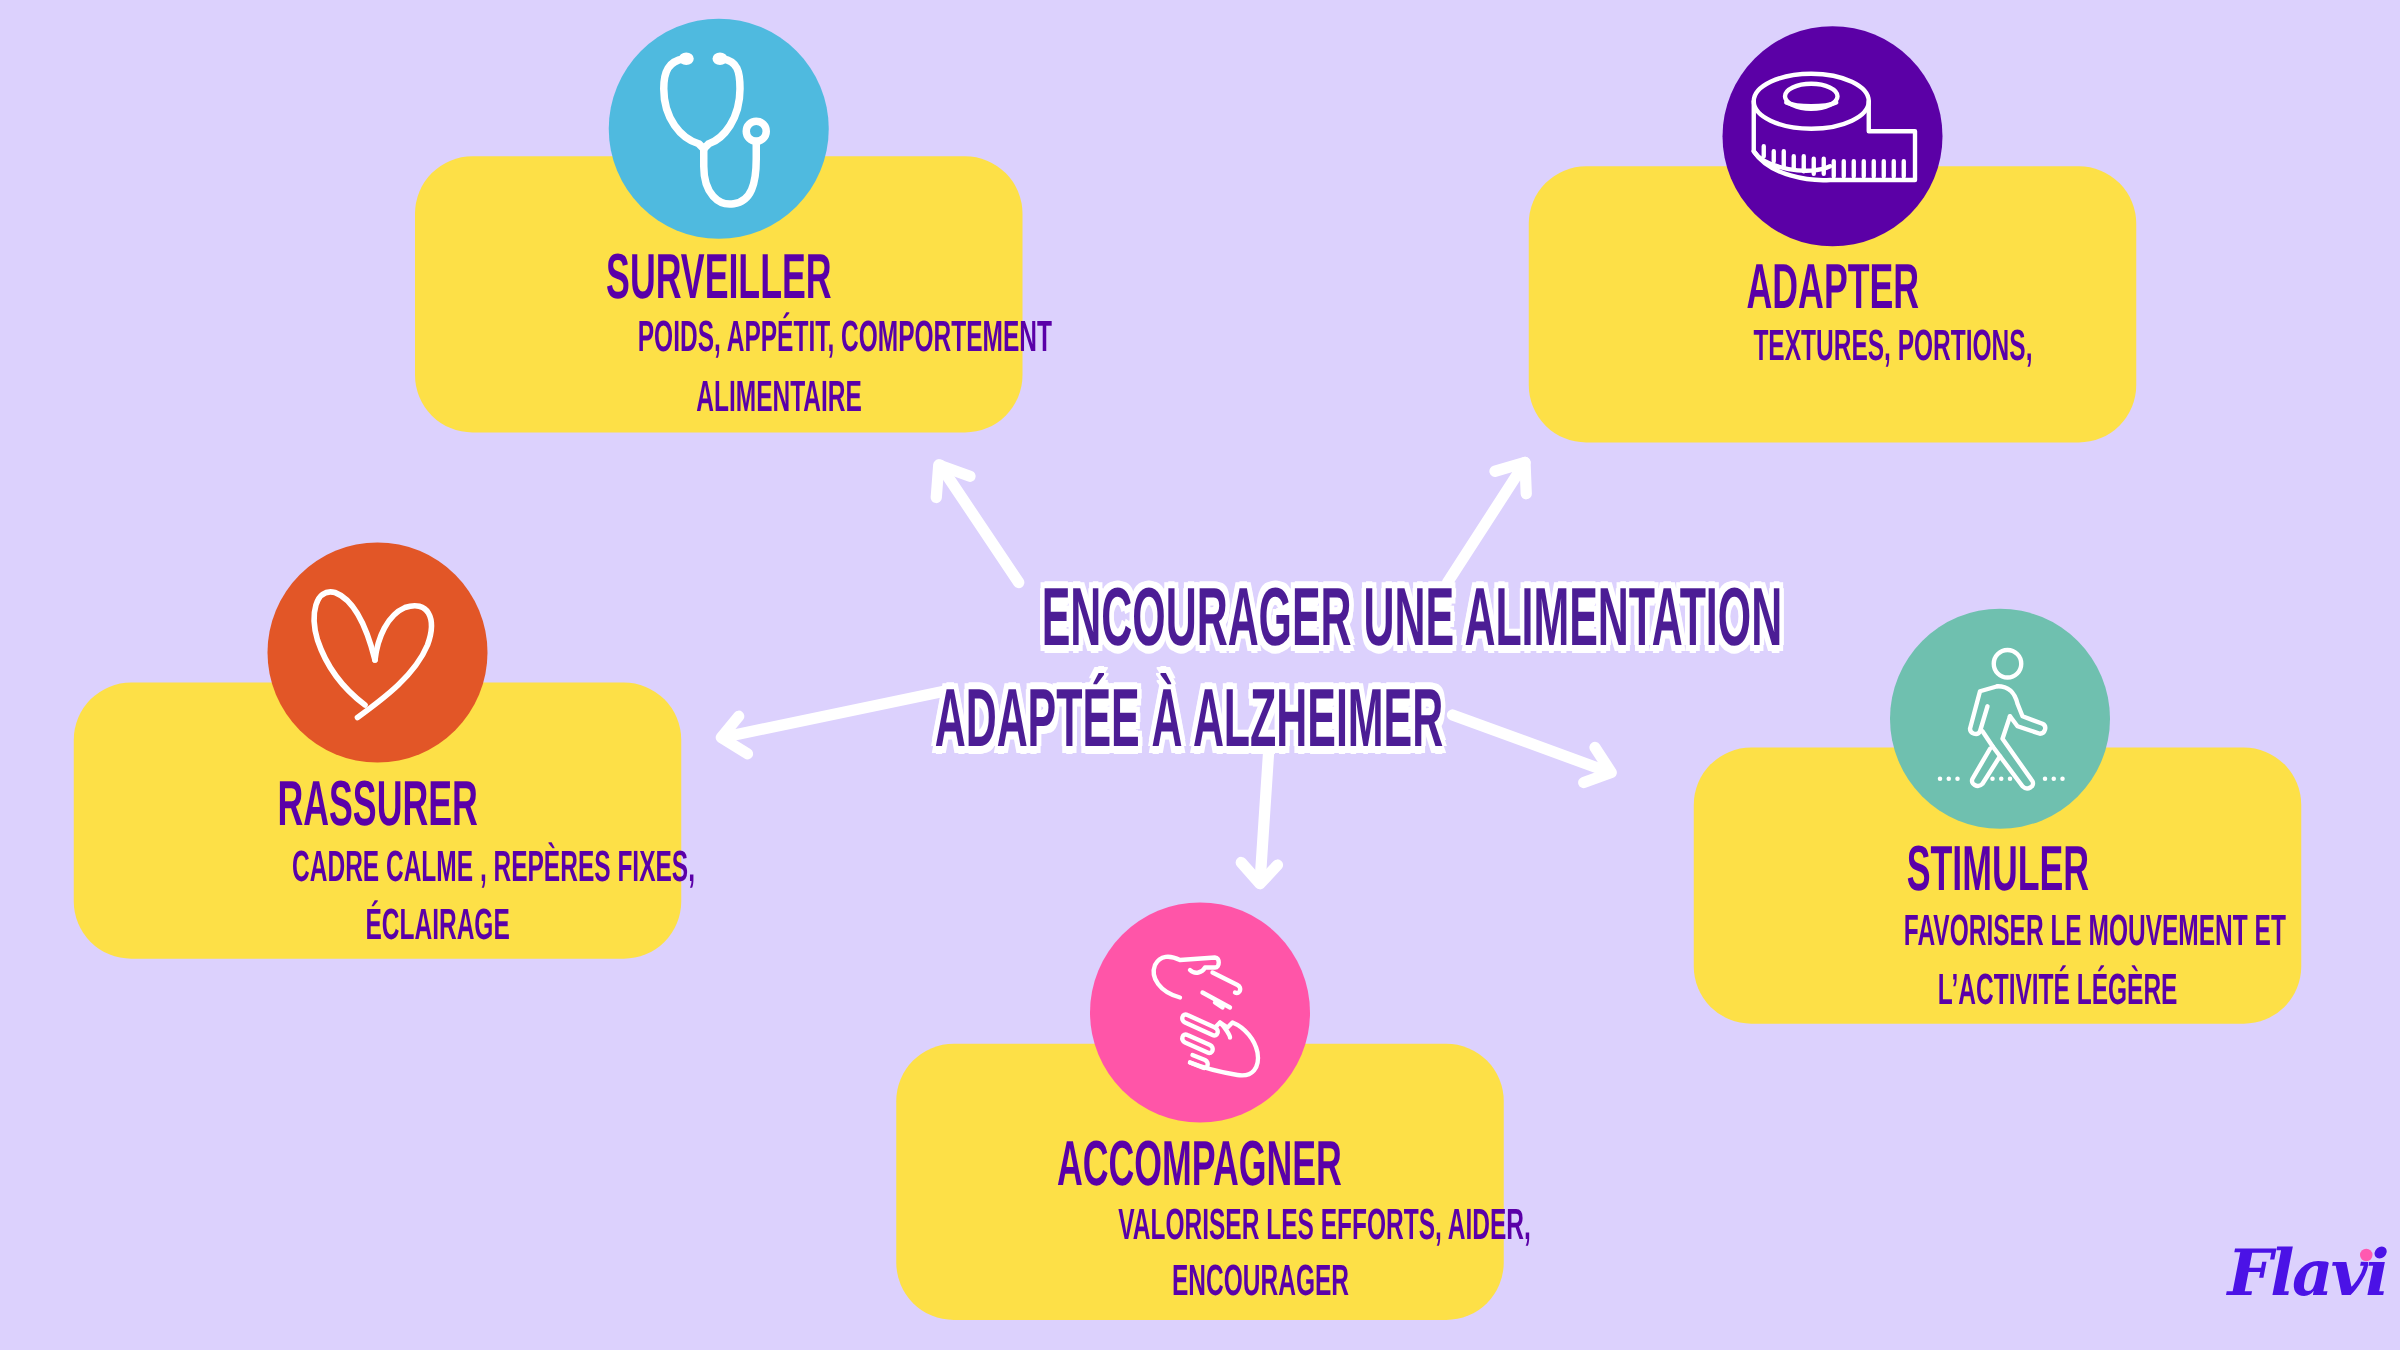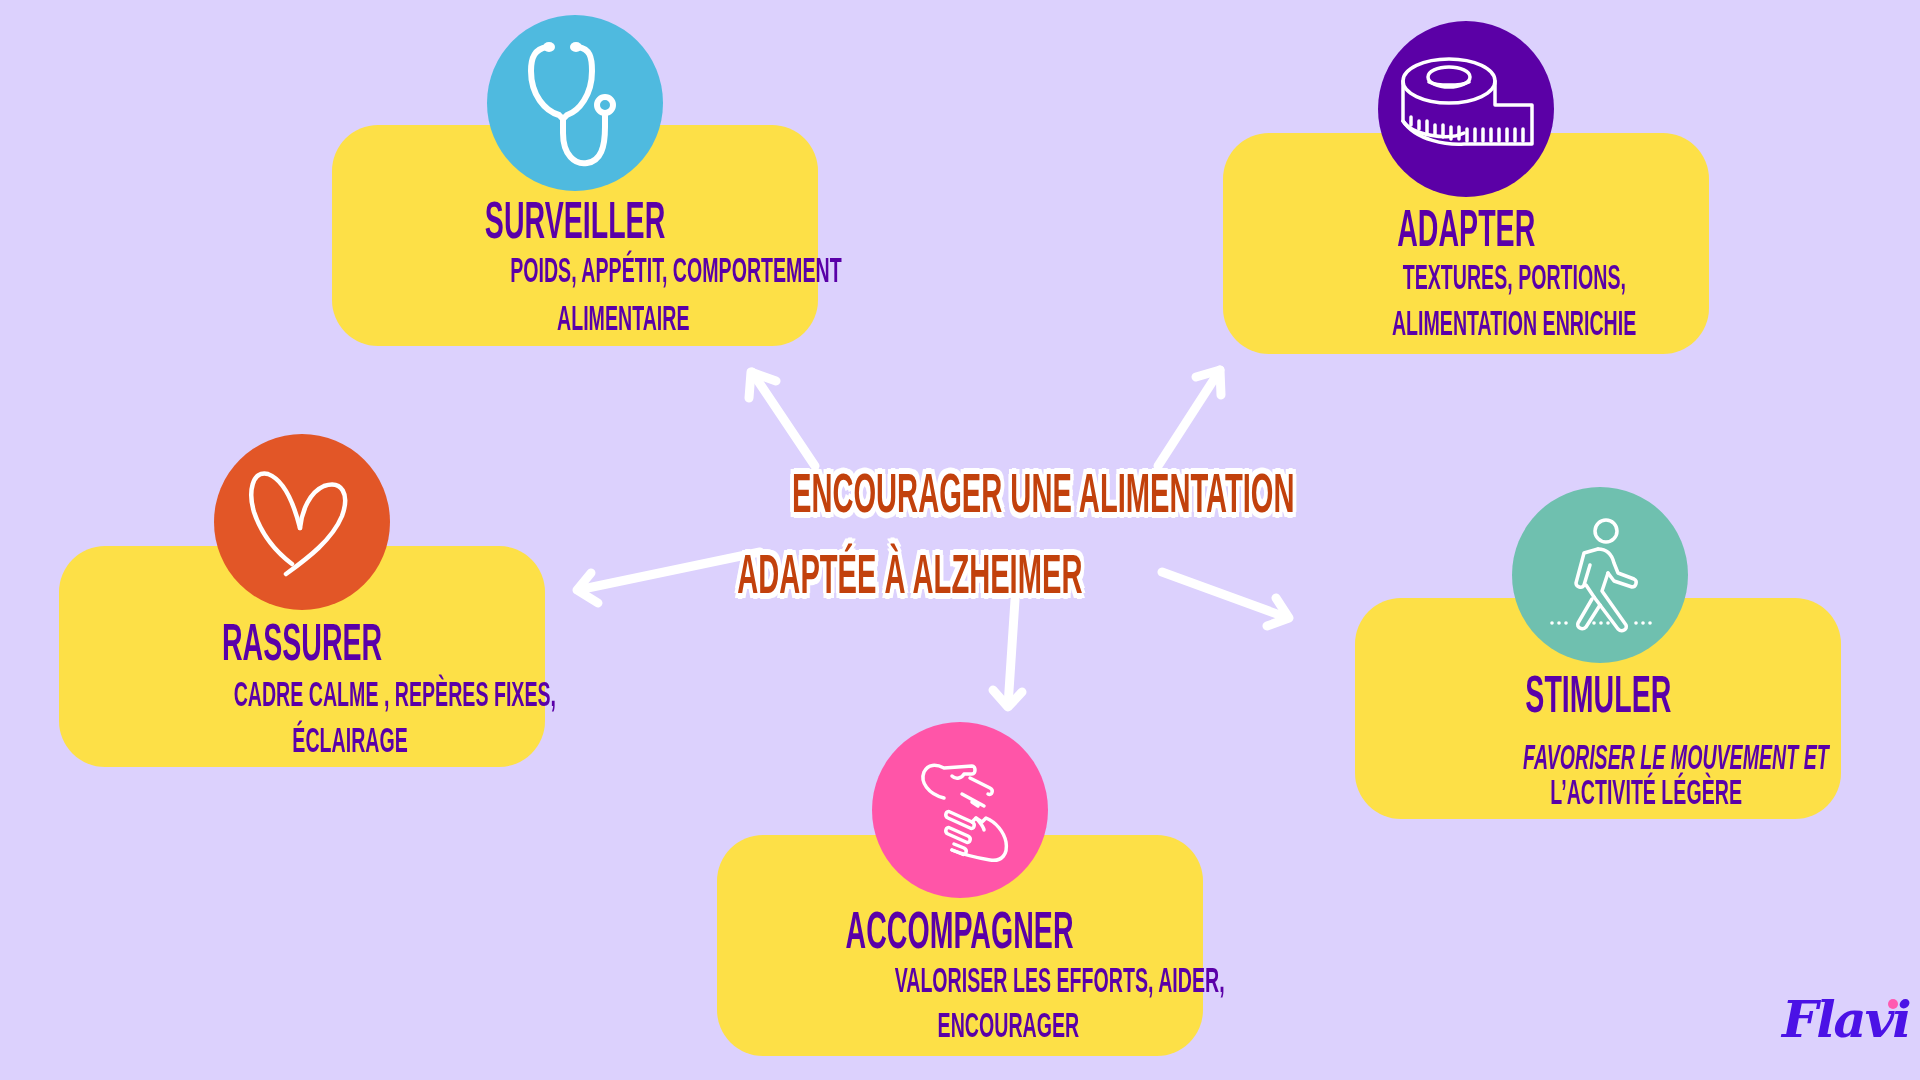--- a/index.html
+++ b/index.html
@@ -8,21 +8,21 @@
   .arrows { position:absolute; left:0; top:0; width:1920px; height:1080px; }
   .card { position:absolute; width:486px; height:221px; background:#fde047; border-radius:46px; }
   .line { position:absolute; left:0; width:100%; text-align:center; white-space:nowrap; color:#5a00a8; font-weight:bold; }
   .line > span { display:inline-block; transform-origin:50% 50%; }
   .heading { font-size:51px; line-height:51px; }
   .heading > span { transform:scaleX(0.56); }
   .sub { font-size:35px; line-height:35px;padding-left:48px; }
   .sub > span { transform:scaleX(0.56); }
   .badge { position:absolute; width:176px; height:176px; border-radius:50%; }
   .badge svg { position:absolute; left:0; top:0; width:176px; height:176px; }
-  .title { position:absolute; left:560px; width:700px; text-align:center; white-space:nowrap; color:#c2410c; font-weight:bold; font-size:56px; line-height:58px; }
+  .title { position:absolute; left:560px; width:700px; text-align:center; white-space:nowrap; color:#4c1d95; font-weight:bold; font-size:66px; line-height:58px; }
   .title > span { display:inline-block; transform:scaleX(0.52); transform-origin:50% 50%;
     text-shadow: 0 0 0 #fff, 4px 0 0 #fff, -4px 0 0 #fff, 0 4px 0 #fff, 0 -4px 0 #fff,
       3px 3px 0 #fff, -3px 3px 0 #fff, 3px -3px 0 #fff, -3px -3px 0 #fff,
       7px 0 0 #fff, -7px 0 0 #fff, 0 6px 0 #fff, 0 -6px 0 #fff,
       6px 5px 0 #fff, -6px 5px 0 #fff, 6px -5px 0 #fff, -6px -5px 0 #fff; }
   .logo { position:absolute; left:1782px; top:990px; width:120px; height:60px; }
   .logo-text { position:absolute; left:0; top:0; font-family:"DejaVu Serif", serif; font-style:italic; font-weight:bold; font-size:51px; line-height:58px; color:#4b12e6; letter-spacing:-2px; }
   .logo-dot { position:absolute; left:106px; top:9px; width:10px; height:10px; border-radius:50%; background:#ff5ab0; }
 </style>
 </head>
@@ -74,21 +74,20 @@
       <g fill="#ffffff">
         <ellipse cx="62" cy="32" rx="6" ry="5"></ellipse>
         <ellipse cx="89" cy="32" rx="6" ry="5"></ellipse>
       </g>
     </svg>
   </div>
 
   <div class="card" style="left:1223px; top:133px;">
     <div class="line heading" style="top:70px;"><span>ADAPTER</span></div>
     <div class="line sub" style="top:126px;"><span>TEXTURES, PORTIONS,</span></div>
-    <div class="line sub" style="top:172px;"><span>ALIMENTATION ENRICHIE</span></div>
   </div>
   <div class="badge" style="left:1378px; top:21px; background:#5b00a6;">
     <svg viewBox="0 0 176 176" xmlns="http://www.w3.org/2000/svg">
       <g fill="none" stroke="#ffffff" stroke-width="3.5" stroke-linejoin="round" stroke-linecap="round">
         <ellipse cx="71" cy="60" rx="46" ry="22"></ellipse>
         <ellipse cx="71" cy="56" rx="21" ry="10"></ellipse>
         <path d="M51 61 C60 65 82 65 91 61"></path>
         <path d="M25 60 L25 100 C34 114 70 120 86 112"></path>
         <path d="M117 60 L117 84 L154 84 L154 123 L86 123 C70 124 38 120 25 100"></path>
         <path d="M33 104 L33 96 M41 108 L41 100 M49 112 L49 100 M57 114 L57 104 M65 116 L65 104 M73 118 L73 106 M81 118 L81 106 M89 120 L89 108 M97 120 L97 108 M105 120 L105 108 M113 120 L113 108 M121 120 L121 108 M129 120 L129 108 M137 120 L137 108 M145 120 L145 108"></path>
@@ -105,21 +104,21 @@
     <svg viewBox="0 0 176 176" xmlns="http://www.w3.org/2000/svg">
       <g fill="none" stroke="#ffffff" stroke-width="4.5" stroke-linecap="round" stroke-linejoin="round">
         <path d="M86 94 C80 70 70 46 54 40 C38 36 34 58 40 78 C48 102 62 118 78 130"></path>
         <path d="M86 94 C88 76 96 58 110 52 C128 46 136 60 128 82 C118 106 94 124 72 140"></path>
       </g>
     </svg>
   </div>
 
   <div class="card" style="left:1355px; top:598px;">
     <div class="line heading" style="top:71px;"><span>STIMULER</span></div>
-    <div class="line sub" style="top:141px;font-style:italic;"><span>FAVORISER LE MOUVEMENT ET</span></div>
+    <div class="line sub" style="top:129px;"><span>FAVORISER LE MOUVEMENT ET</span></div>
     <div class="line sub" style="top:176px;"><span>L’ACTIVITÉ LÉGÈRE</span></div>
   </div>
   <div class="badge" style="left:1512px; top:487px; background:#6fc0af;">
     <svg viewBox="0 0 176 176" xmlns="http://www.w3.org/2000/svg">
       <g fill="none" stroke="#ffffff" stroke-width="3.5" stroke-linecap="round" stroke-linejoin="round">
         <circle cx="94" cy="44" r="11"></circle>
         <path d="M86 62 L72 66 L64 96 C64 100 70 102 72 98 L78 78"></path>
         <path d="M86 62 C96 62 100 68 102 76 L106 86 L122 92 C126 94 124 100 120 100 L102 94 L96 86"></path>
         <path d="M96 86 L90 104 L114 138 C116 142 110 146 106 142 L82 110"></path>
         <path d="M82 110 L74 98"></path>

